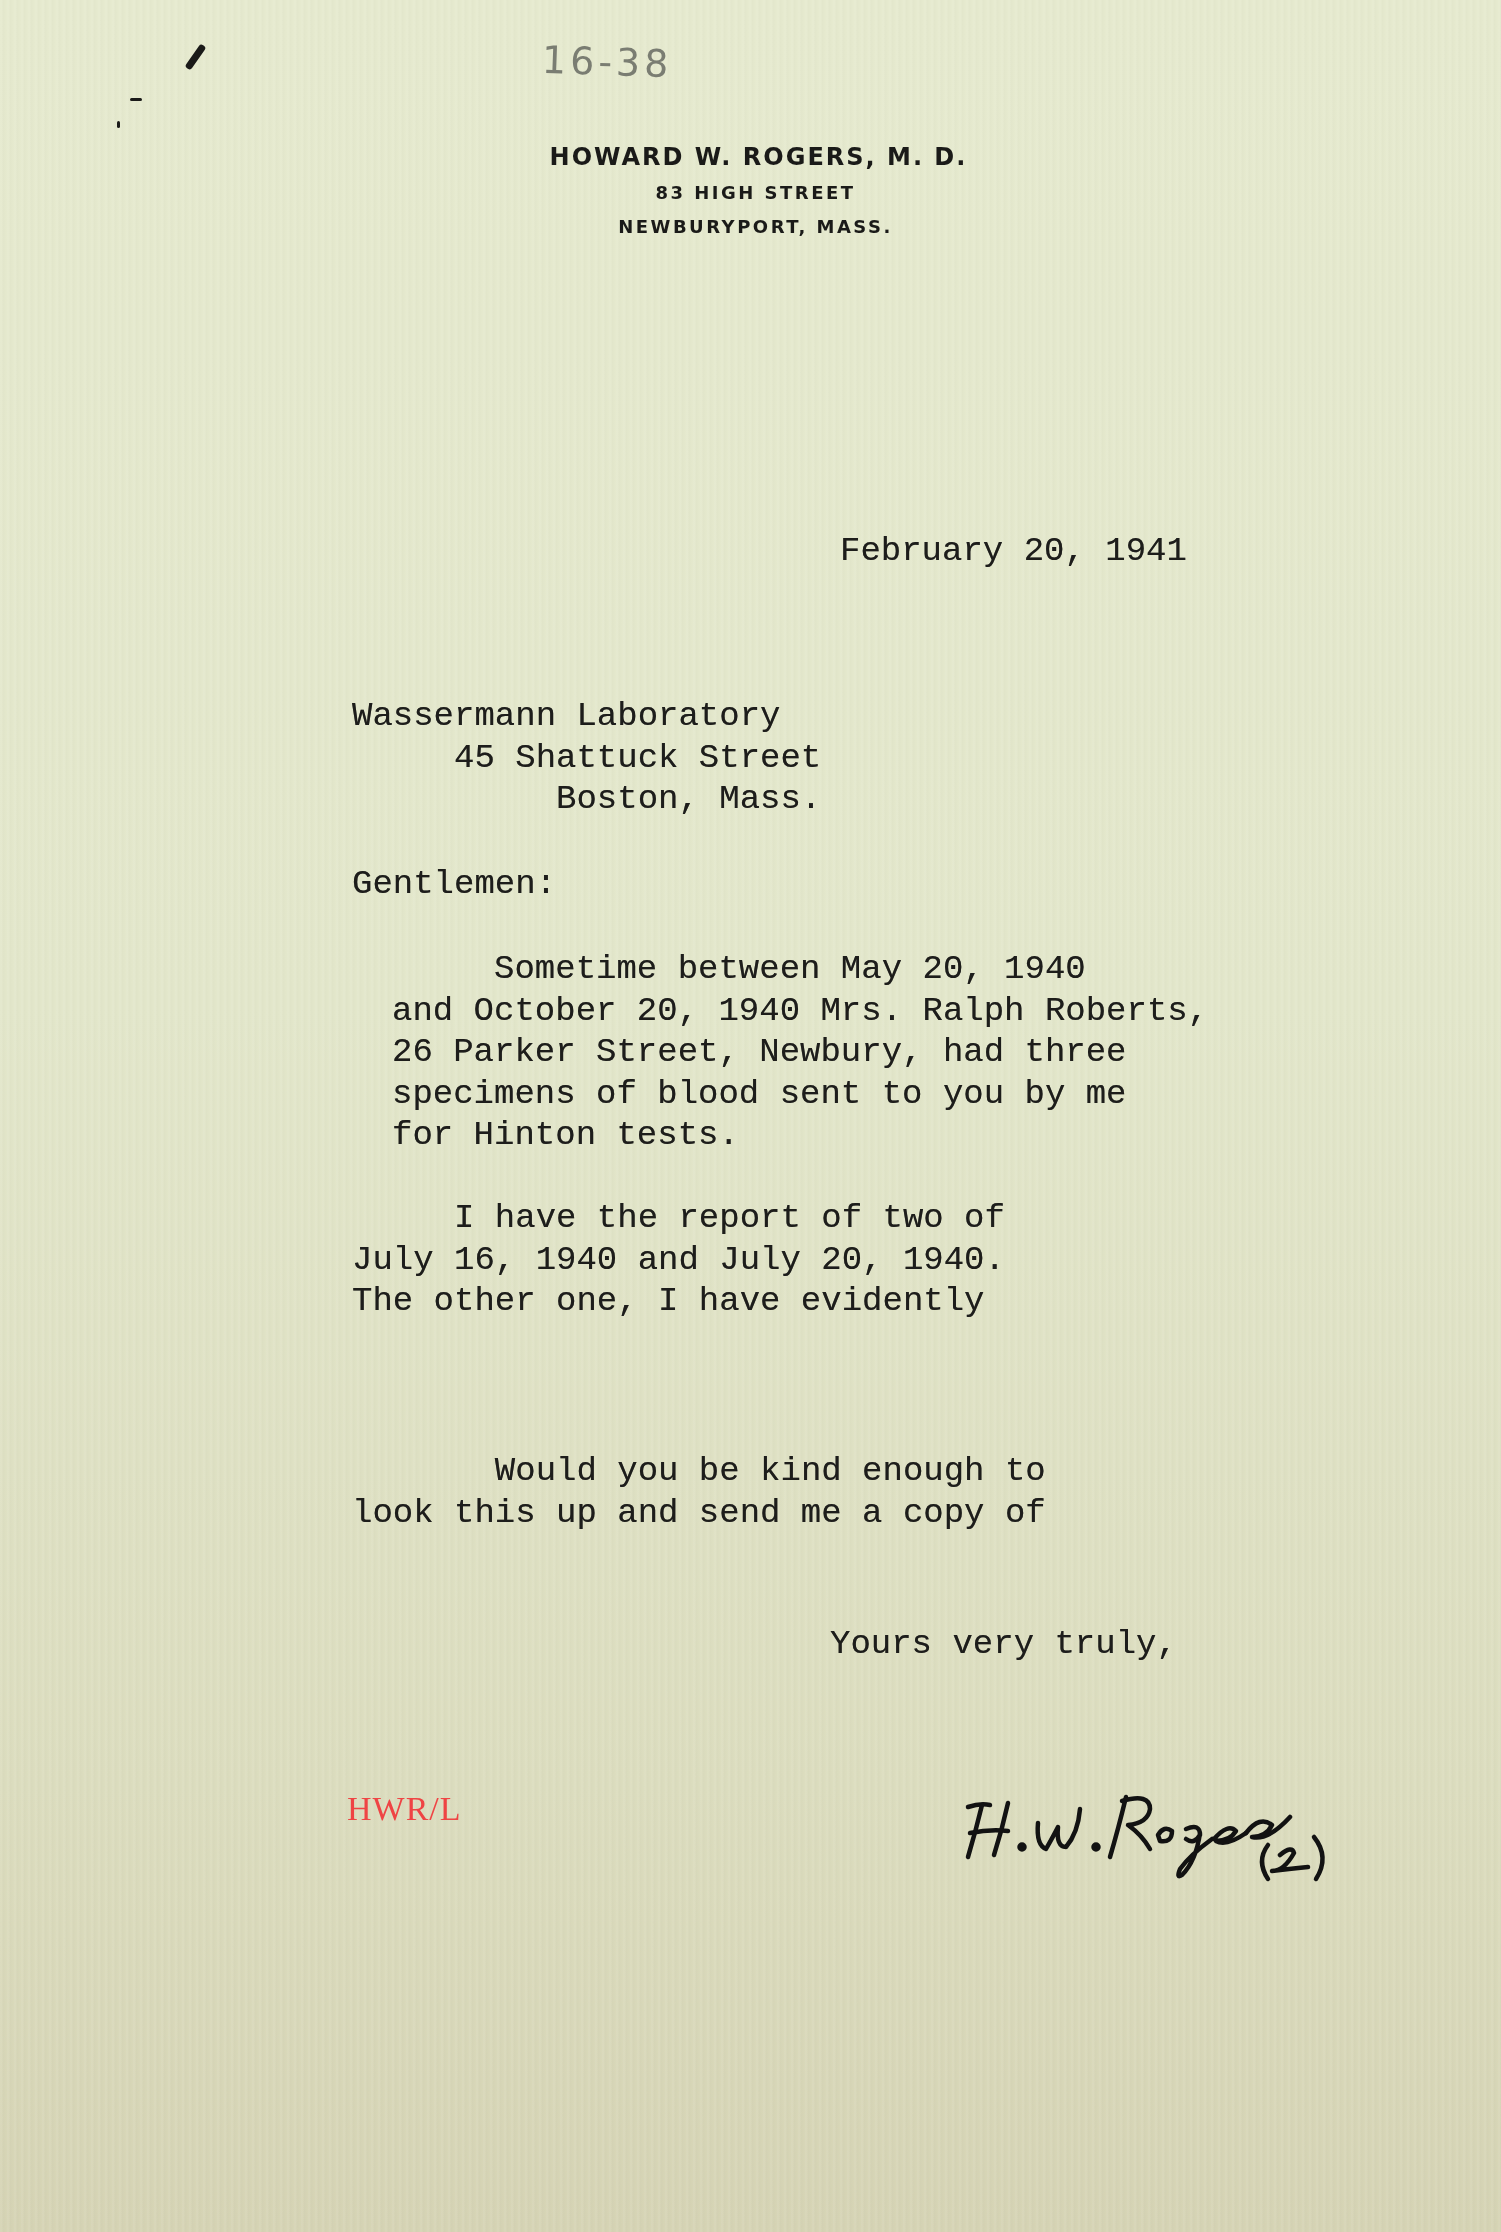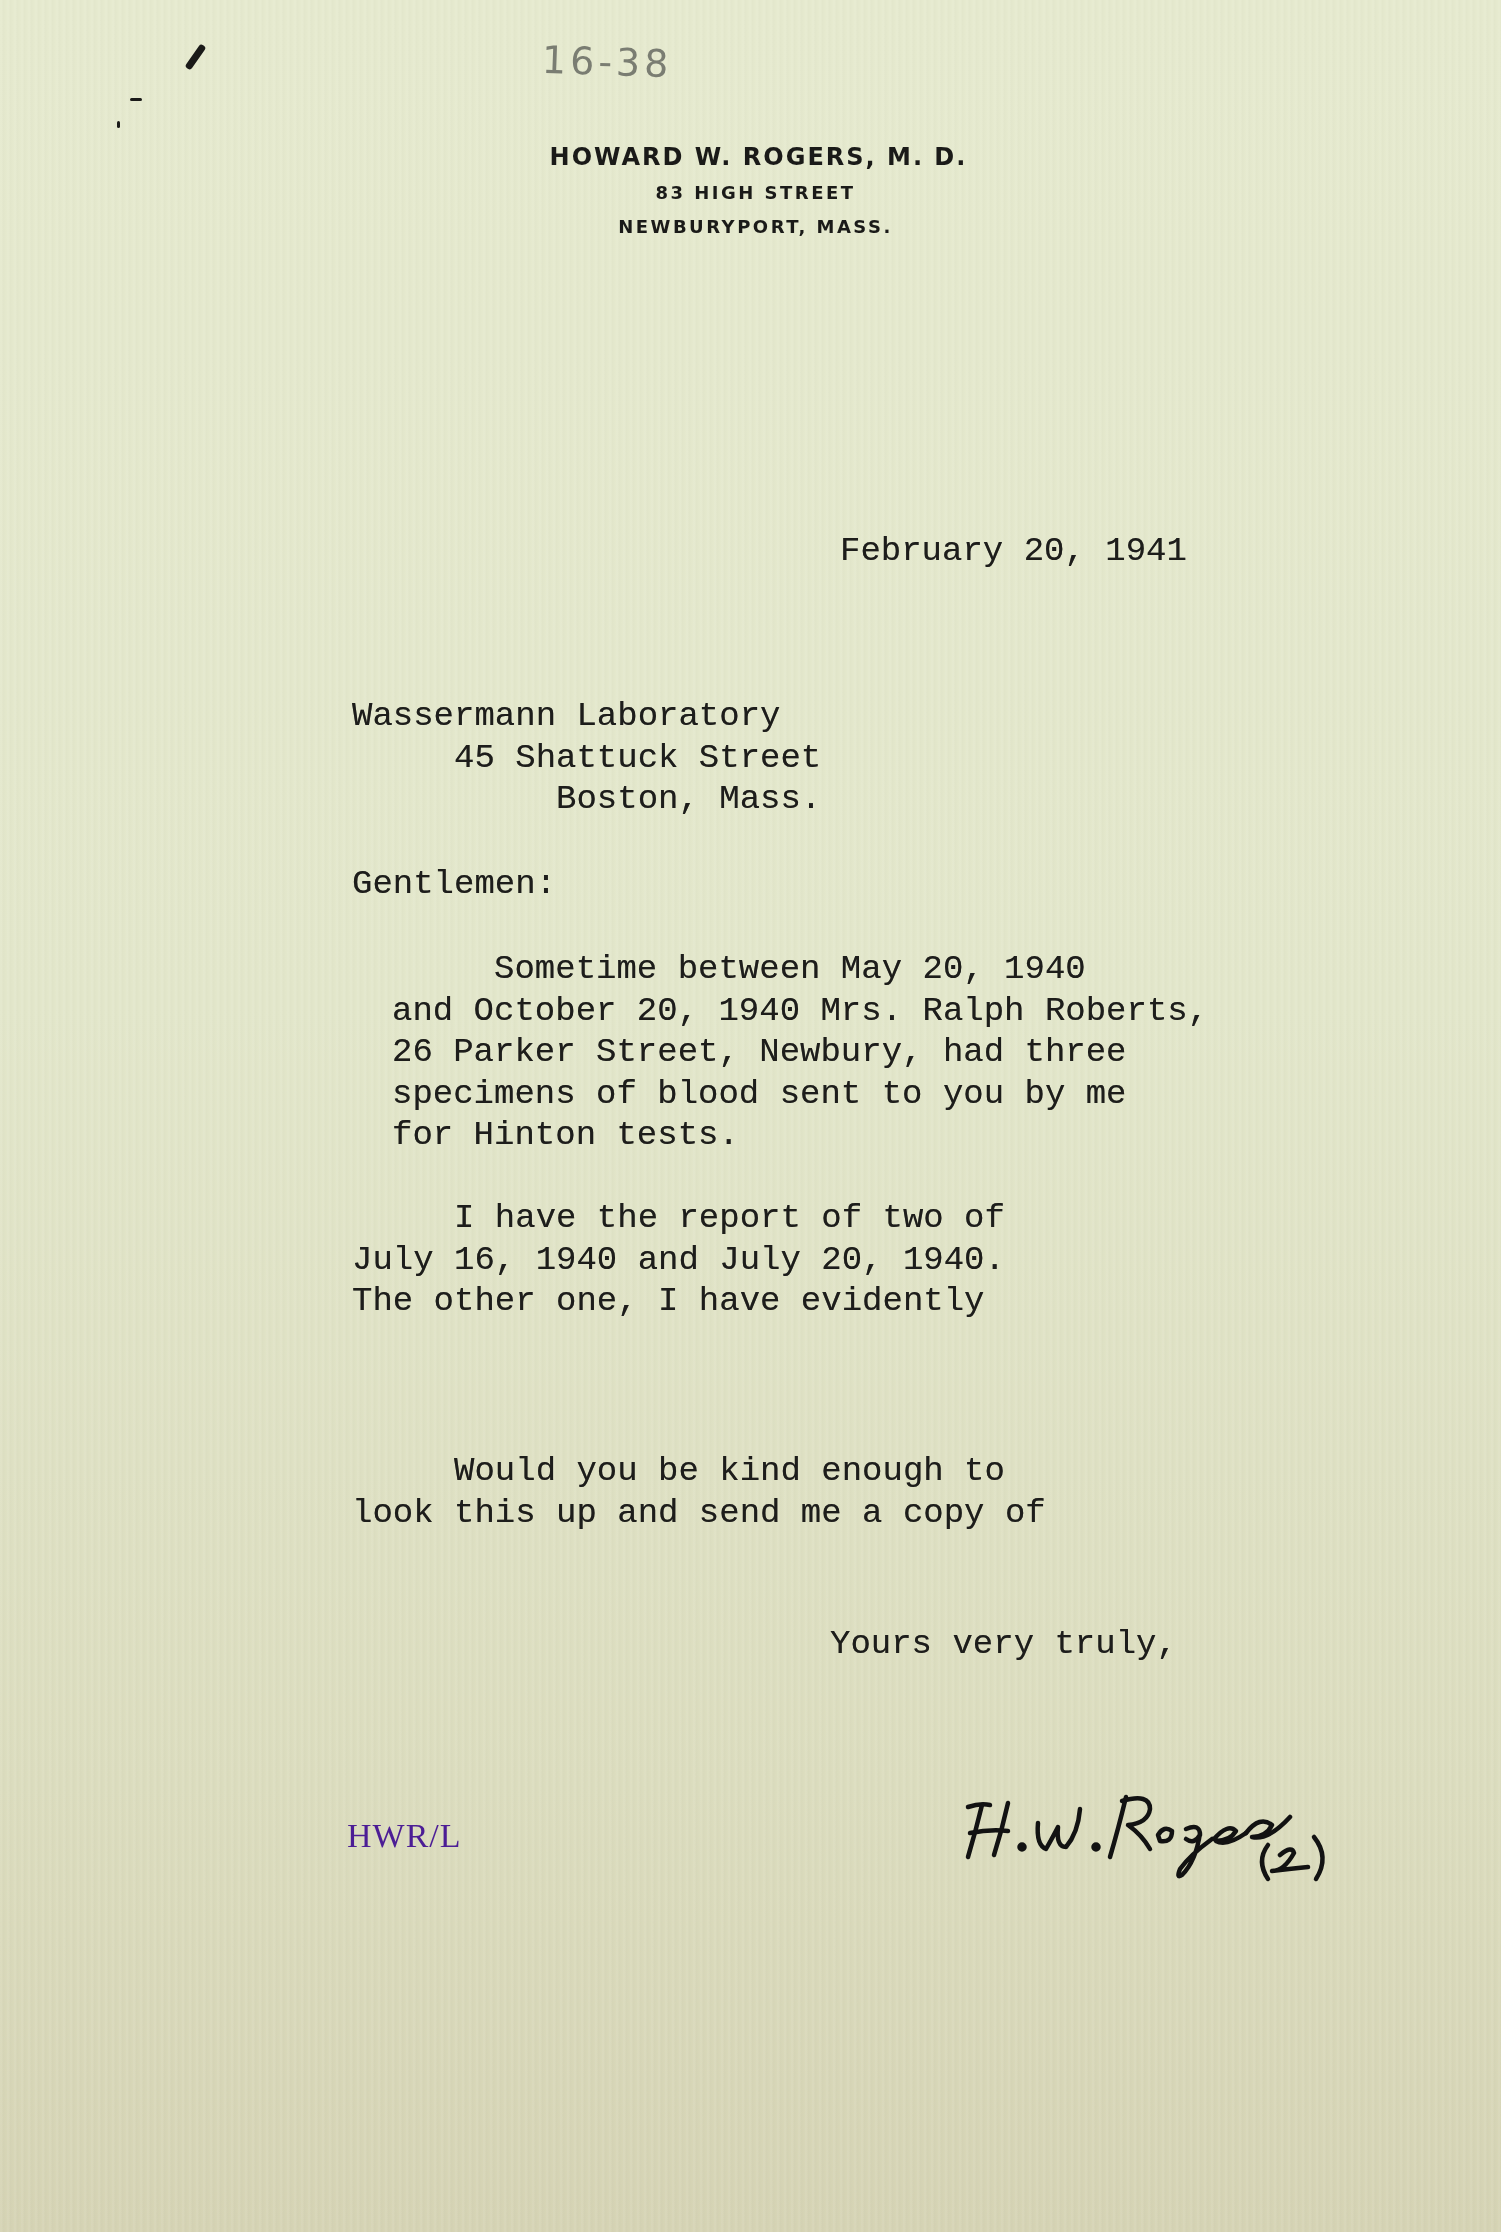--- a/index.html
+++ b/index.html
@@ -54,30 +54,29 @@
       color: #1d1d1b;
       white-space: pre;
       margin: 0;
       text-shadow: 0 0 0.6px rgba(20,20,20,0.55);
     }
     .date { left: 840px; top: 531px; }
     .address { left: 352px; top: 696px; }
     .salutation { left: 352px; top: 864px; }
     .para1 { left: 352px; top: 949px; margin-left: 40px; }
     .para2 { left: 352px; top: 1198px; }
-    .para3 { left: 352px; top: 1451px; }
+    .para3 { left: 352px; top: 1451px; text-align: right; }
     .closing { left: 830px; top: 1624px; }
     .initials {
       position: absolute;
       left: 347px; top: 1790px;
       font-family: "Liberation Serif", serif;
       font-size: 34px;
-      color: #4c1d95;
+      color: #ef4444;
       letter-spacing: 1px;
-      margin-top: 27px;
     }
     .signature {
       position: absolute;
       left: 950px; top: 1775px;
       width: 420px; height: 110px;
     }
     .signature-text {
       position: absolute;
       left: 0; top: 0;
       font-family: "DejaVu Serif", serif;

